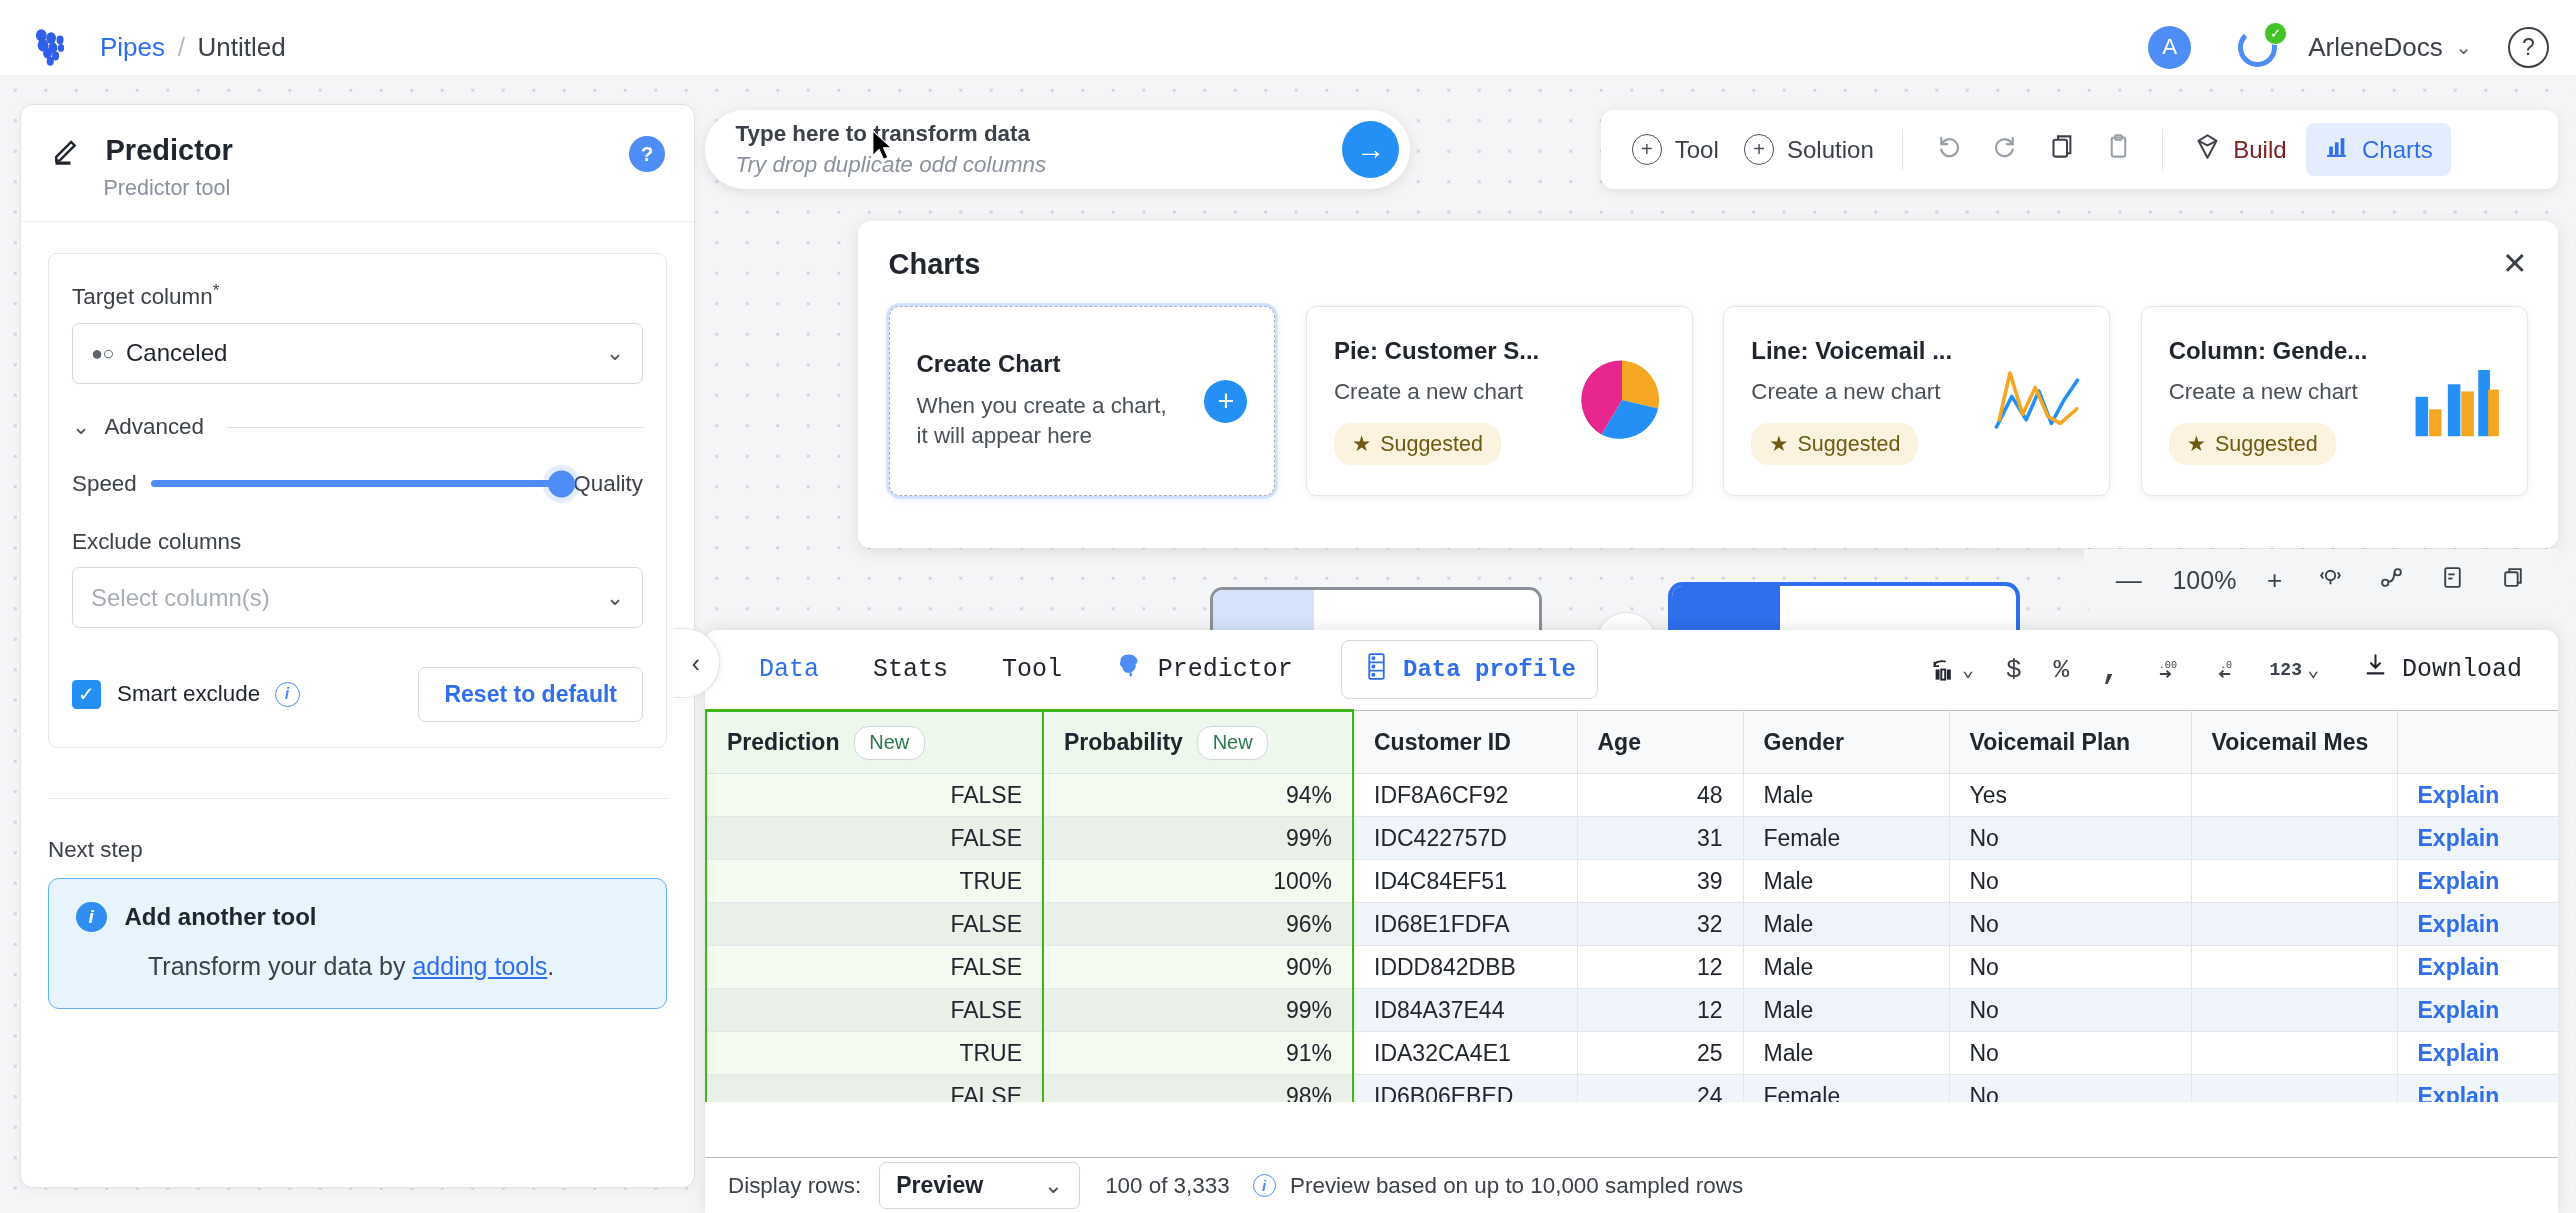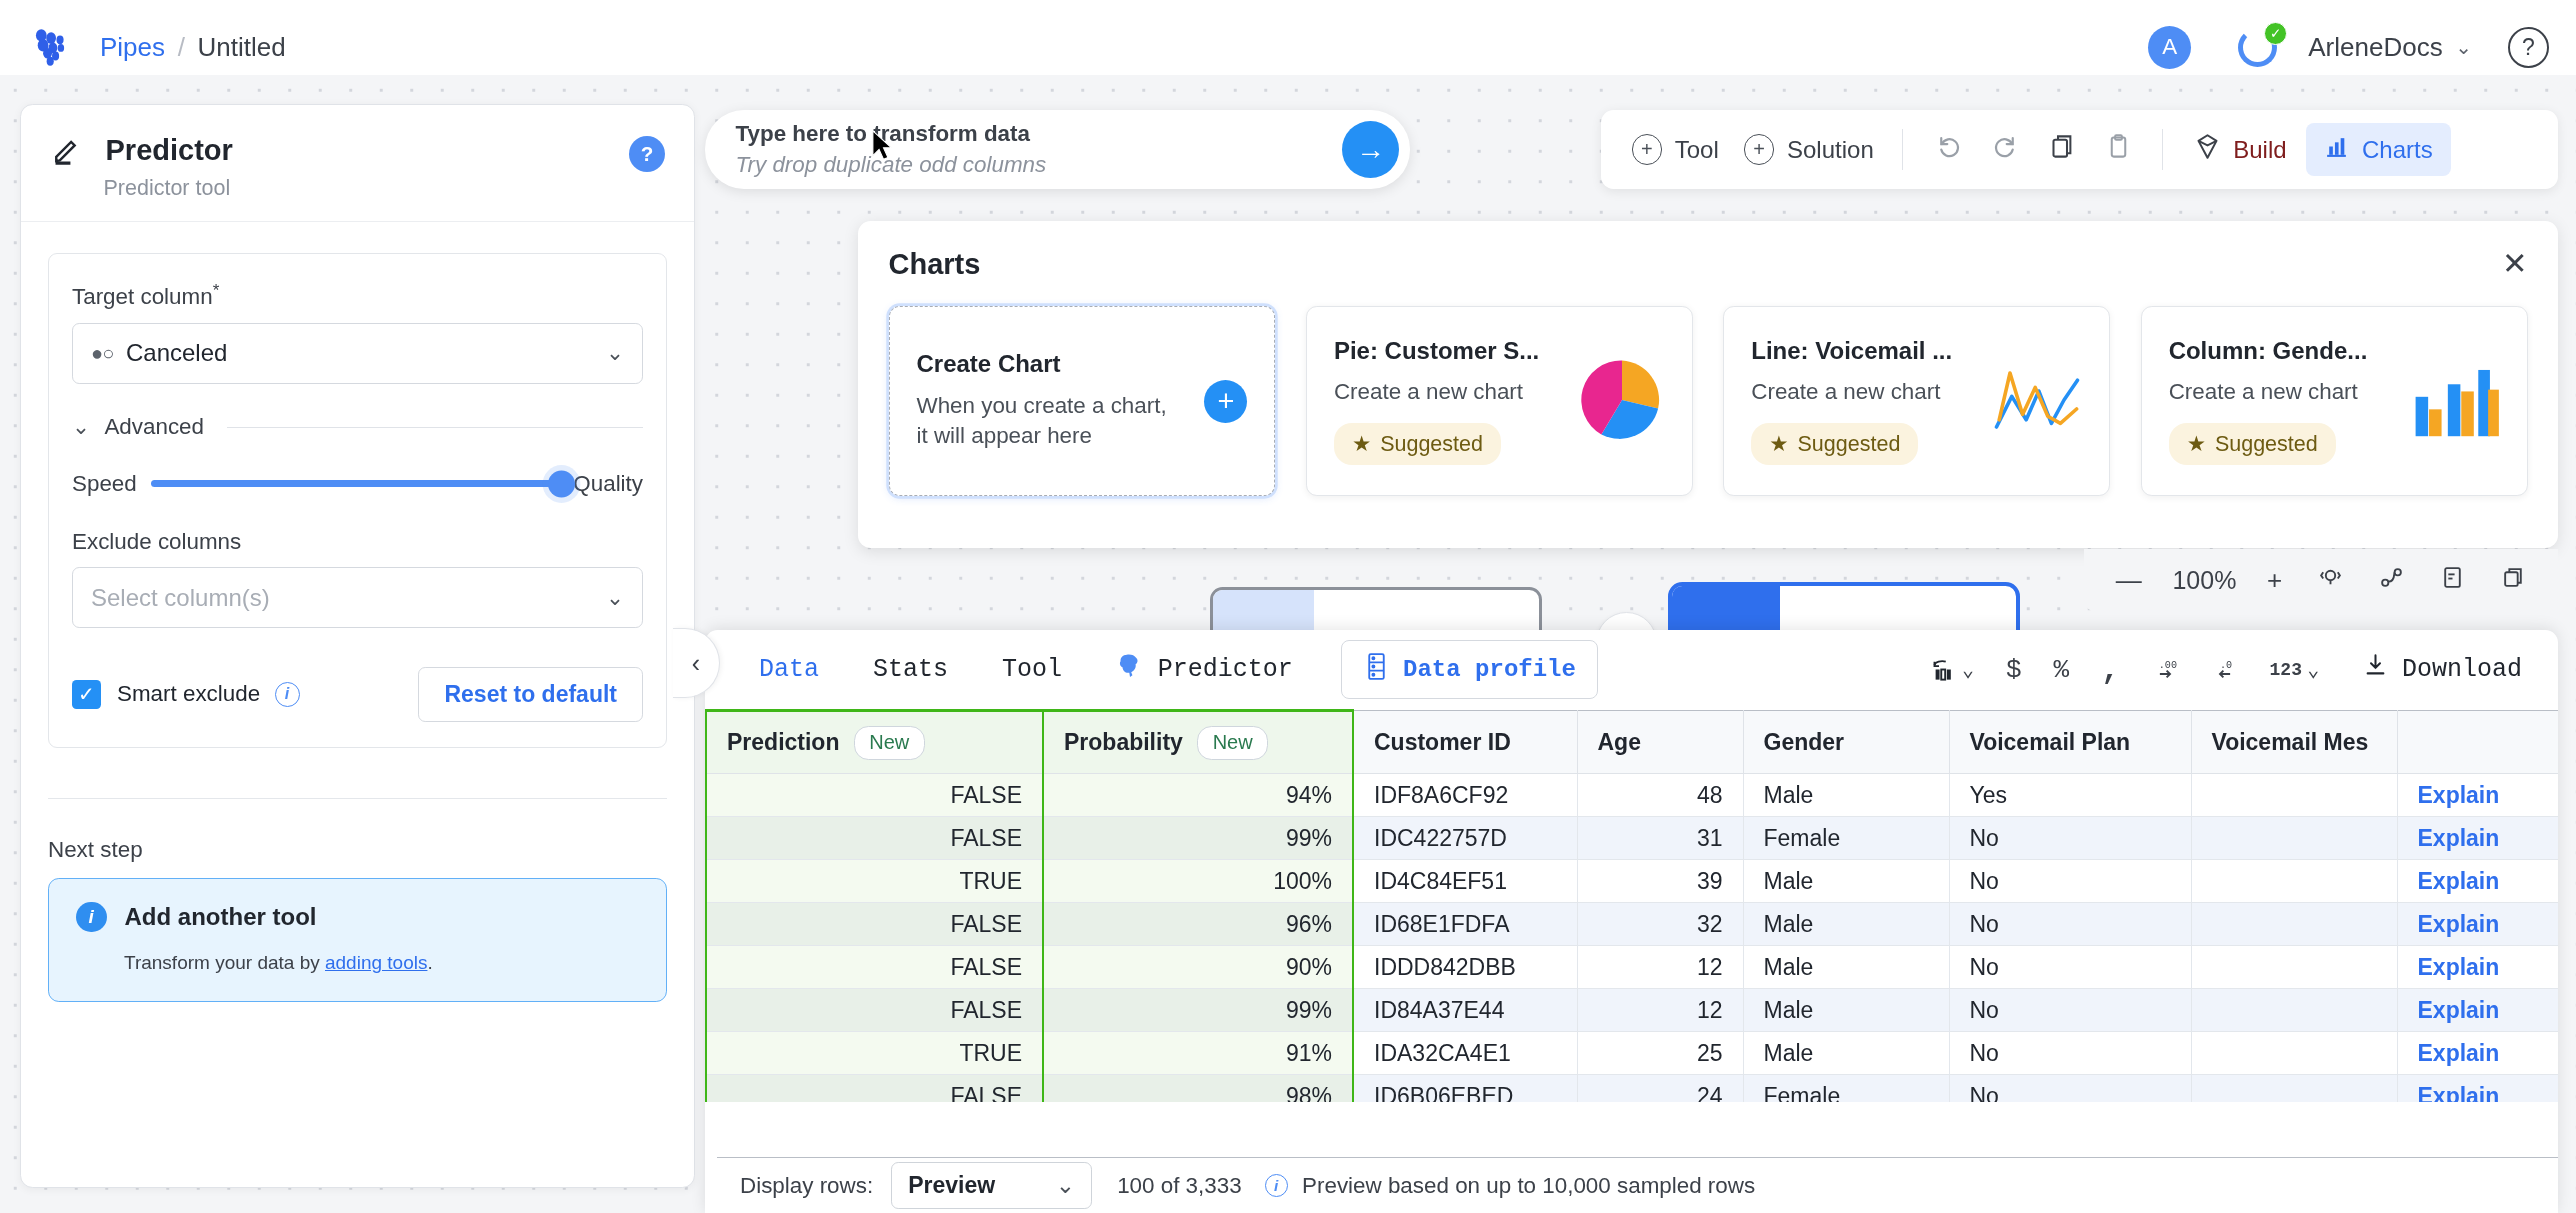--- a/index.html
+++ b/index.html
@@ -114,21 +114,21 @@
   .next-card {
     border: 0.9px solid #62b0f7; background: #e7f4fe; border-radius: 10.8px;
     padding: 23px 27px 27px 27px;
   }
   .nc-head { display: flex; align-items: center; gap: 18px; }
   .nc-i {
     width: 30.5px; height: 30.5px; border-radius: 50%; background: #2f8ef0; color: #fff;
     display: flex; align-items: center; justify-content: center; font-size: 19px; font-weight: bold; font-style: italic;
   }
   .nc-title { font-size: 24px; font-weight: bold; color: #21262e; }
-  .nc-body { font-size: 19px; color: #3c4149; margin-top: 20px; margin-left: 48px; }
+  .nc-body { font-size: 25px; color: #3c4149; margin-top: 20px; margin-left: 72px; }
   .nc-link { color: #2f6fed; text-decoration: underline; }
 
   
   .collapse-handle {
     position: absolute; left: 673px; top: 628px; width: 47px; height: 70px;
     background: #fff; border: 0.9px solid #e0e3e8; border-left: none;
     border-radius: 0 36px 36px 0;
     display: flex; align-items: center; justify-content: center;
     font-size: 25px; color: #3c4149;
     box-shadow: 1.8px 0 5.4px rgba(0,0,0,.05); z-index: 30;
@@ -267,21 +267,21 @@
   .tbl td.newcol { text-align: right; border-left: 2.7px solid #3fb618; border-right: 2.7px solid #3fb618; }
   .tbl td.num { text-align: right; }
   .tbl tr.odd td { background: #ffffff; }
   .tbl tr.even td { background: #f0f4fb; }
   .tbl tr.odd td.newcol { background: #f4faf0; }
   .tbl tr.even td.newcol { background: #e8f0e8; }
   .explain-link { color: #2f6fed; font-weight: bold; }
   .tbl-scroll { height: 393px; overflow: hidden; }
 
   .dp-footer {
-    position: absolute; left: 12px; bottom: 0; width: 1853px; height: 56px;
+    position: absolute; left: 0; bottom: 0; width: 1853px; height: 56px;
     background: #fff; border-top: 1.8px solid #b9bec6; display: flex; align-items: center; padding: 0 23px;
     gap: 0;
   }
   .ft-label { font-size: 22.4px; color: #3c4149; }
   .ft-select {
     margin-left: 18px; border: 0.9px solid #cfd4da; border-radius: 7.2px; height: 47px; width: 201px;
     display: flex; align-items: center; padding: 0 16px; font-size: 23px; font-weight: bold; color: #21262e;
   }
   .ft-select .sb-chev { margin-left: auto; font-weight: normal; color: #4a5058; }
   .ft-count { font-size: 22.4px; color: #3c4149; margin-left: 25px; }

